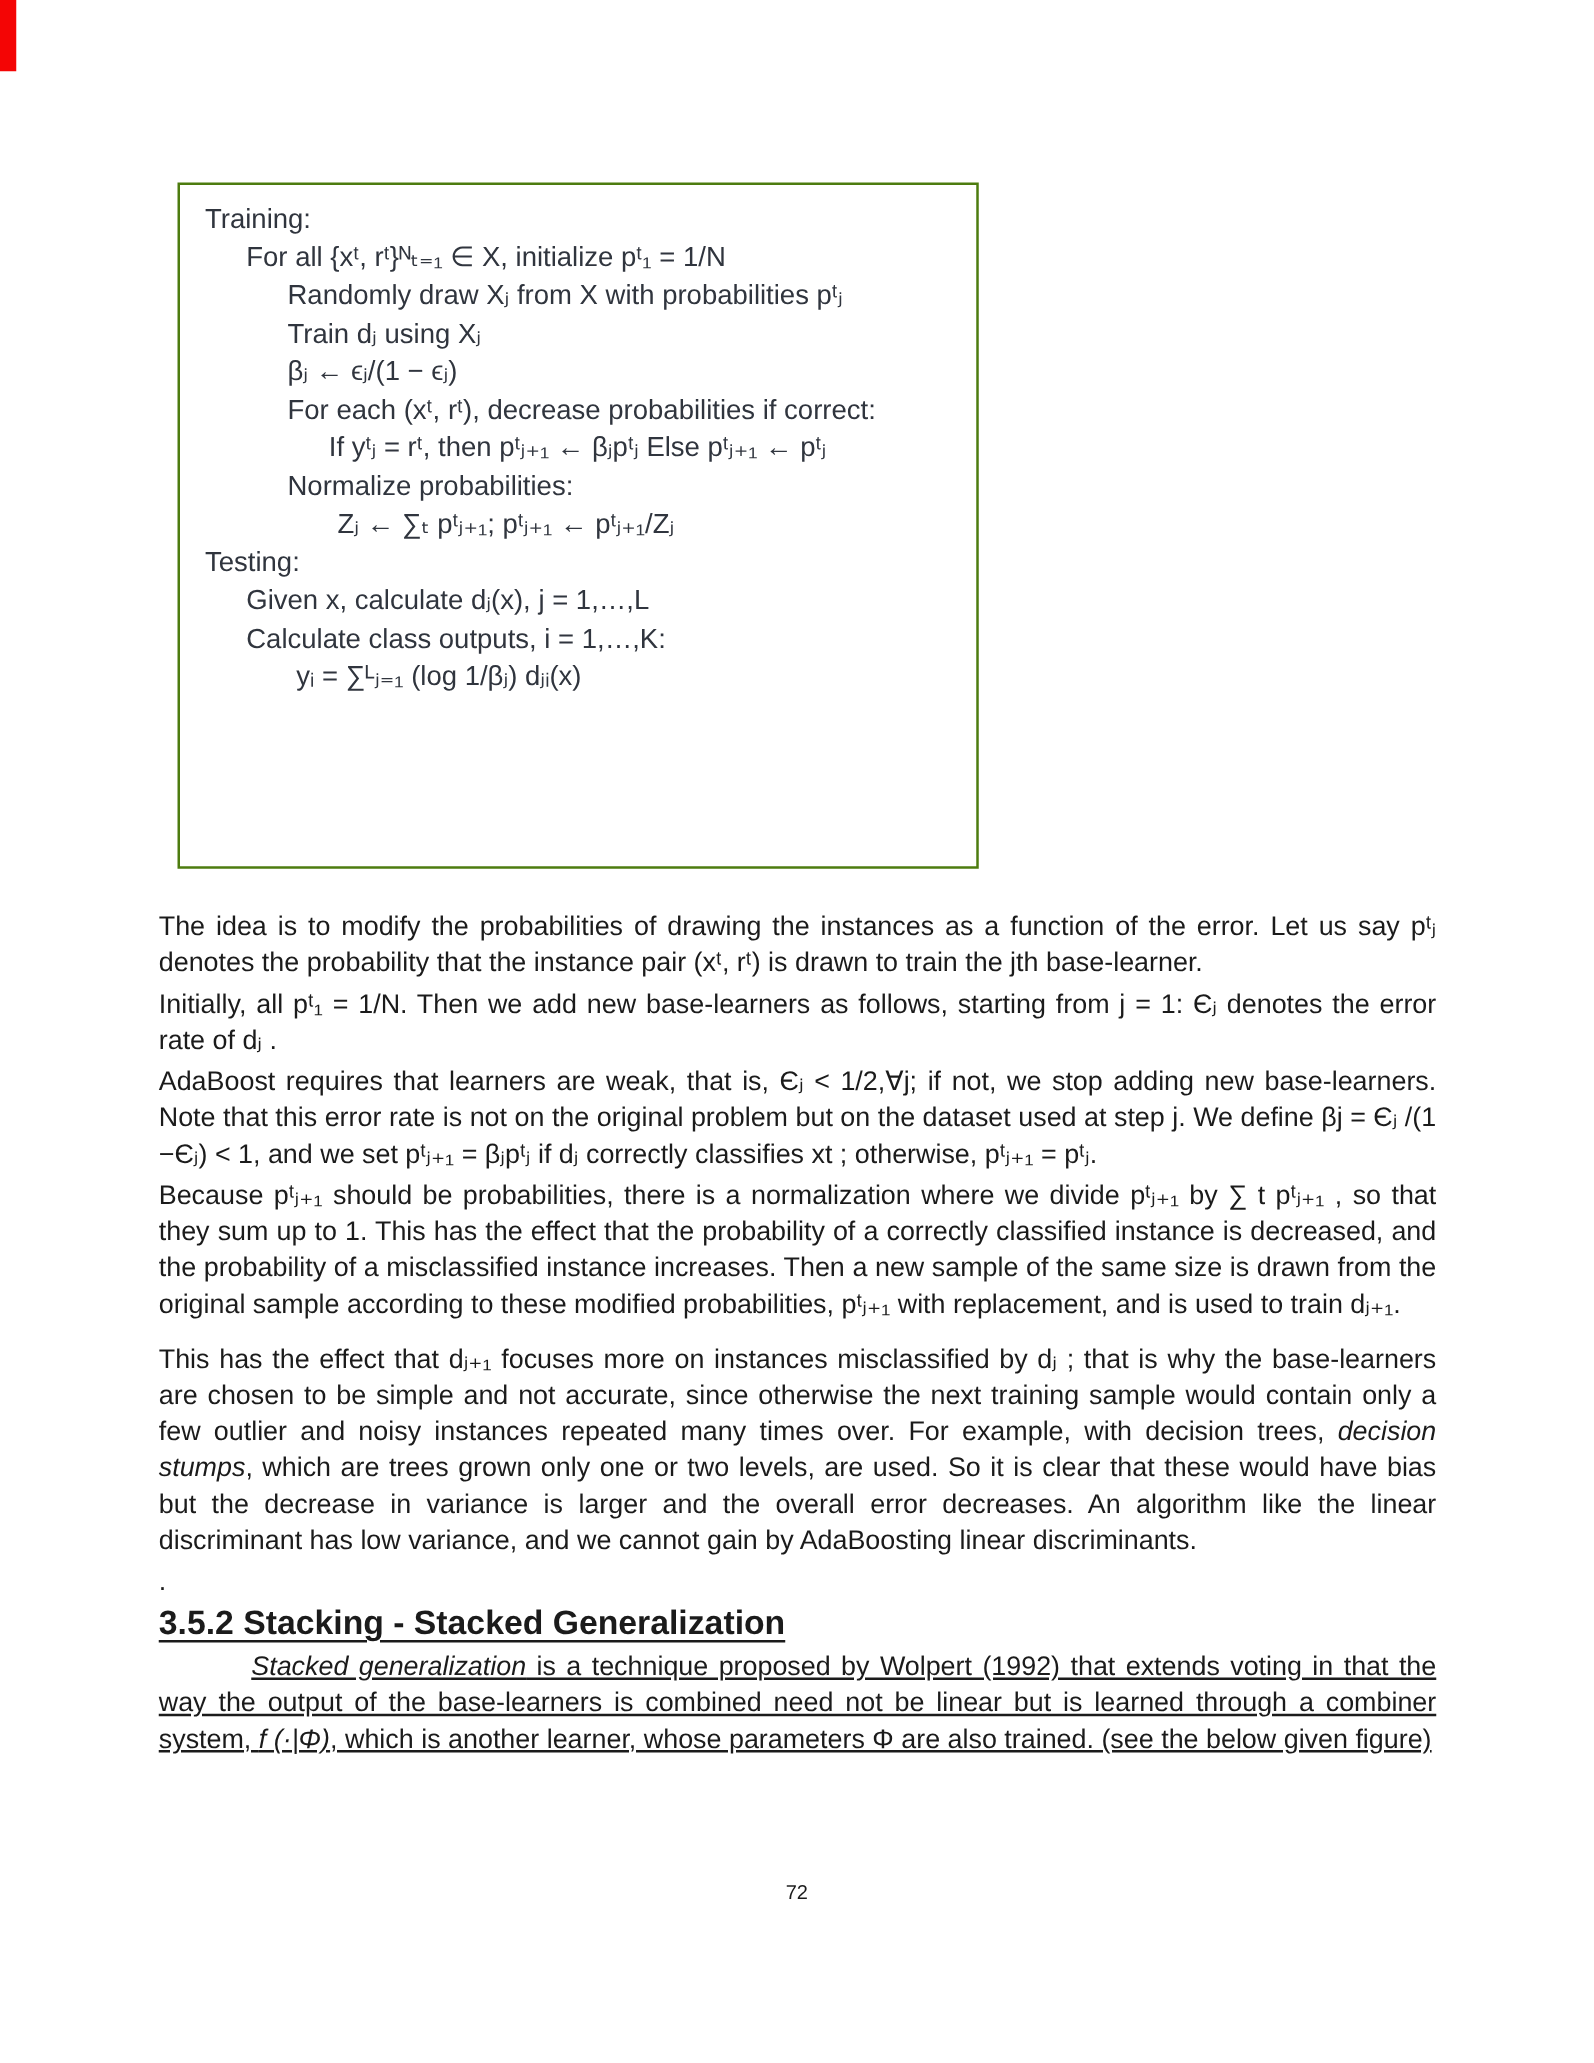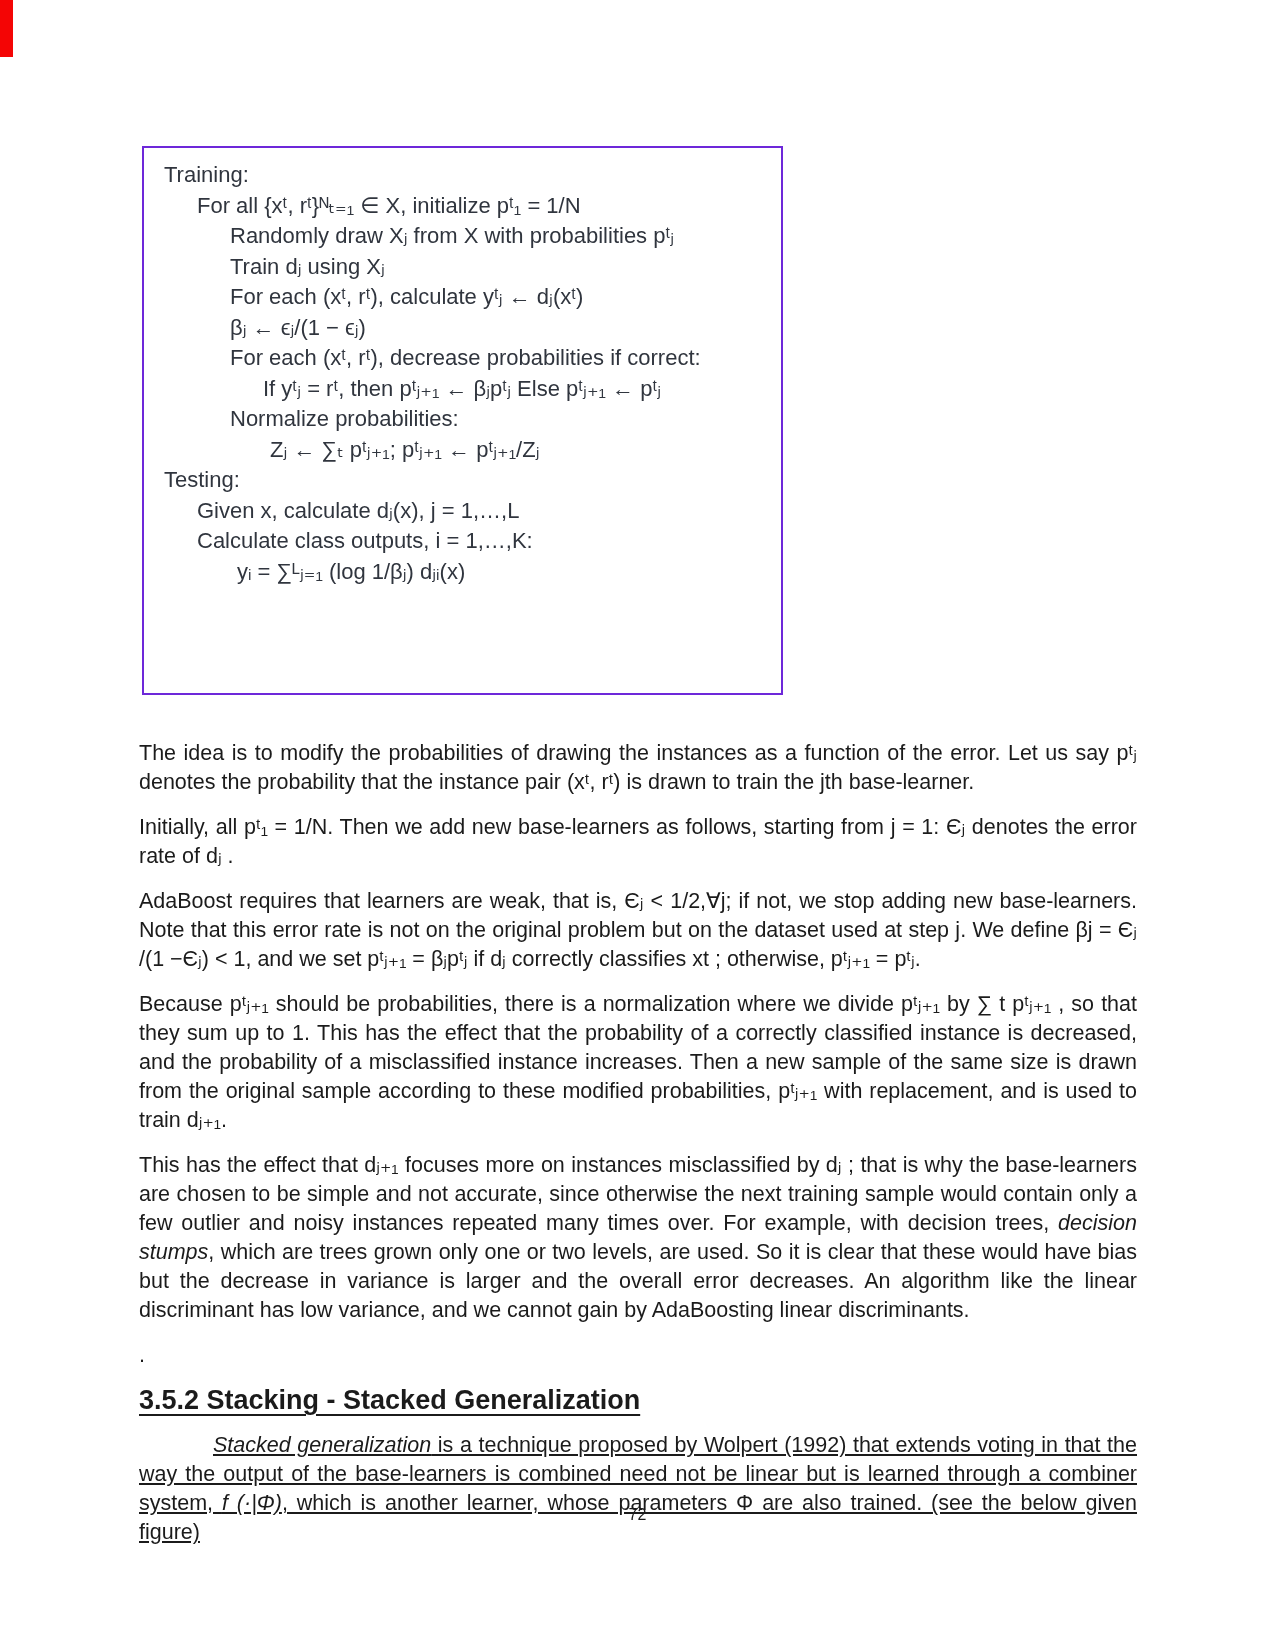--- a/index.html
+++ b/index.html
@@ -24,21 +24,21 @@
     height: 57px;
     background: #f40505;
   }
   .algo-box {
     position: absolute;
     left: 142px;
     top: 146px;
     width: 641px;
     height: 549px;
     box-sizing: border-box;
-    border: 2px solid #6d28d9;
+    border: 2px solid #4d7c0f;
     padding: 12px 8px 0 20px;
     font-size: 22px;
     line-height: 30.5px;
     color: #30353e;
     white-space: nowrap;
   }
   .algo-line { white-space: nowrap; }
   .i0 { padding-left: 0; }
   .i1 { padding-left: 33px; }
   .i2 { padding-left: 66px; }
@@ -47,21 +47,21 @@
   .iy { padding-left: 73px; }
   .body-text {
     position: absolute;
     left: 123px;
     top: 723px;
     width: 1030px;
     font-size: 21.5px;
     line-height: 29px;
     text-align: justify;
   }
-  .body-text p { margin: 16px; }
+  .body-text p { margin: 4px; }
   .gap-top { margin-top: 15px !important; }
   .it { font-style: italic; }
   .stray-period { margin-top: 0; }
   .section-heading {
     font-weight: bold;
     font-size: 27px;
     text-align: left;
     text-decoration: underline;
     text-decoration-thickness: 2px;
     text-underline-offset: 5px;
@@ -87,21 +87,20 @@
 
 <div class="page">
 
   <div class="red-marker"></div>
 
   <div class="algo-box">
     <div class="algo-line i0">Training:</div>
     <div class="algo-line i1">For all {xᵗ, rᵗ}ᴺₜ₌₁ ∈ X, initialize pᵗ₁ = 1/N</div>
     <div class="algo-line i2">Randomly draw Xⱼ from X with probabilities pᵗⱼ</div>
     <div class="algo-line i2">Train dⱼ using Xⱼ</div>
-    <div class="algo-line i2">For each (xᵗ, rᵗ), calculate yᵗⱼ ← dⱼ(xᵗ)</div>
     <div class="algo-line i2">βⱼ ← ϵⱼ/(1 − ϵⱼ)</div>
     <div class="algo-line i2">For each (xᵗ, rᵗ), decrease probabilities if correct:</div>
     <div class="algo-line i3">If yᵗⱼ = rᵗ, then pᵗⱼ₊₁ ← βⱼpᵗⱼ Else pᵗⱼ₊₁ ← pᵗⱼ</div>
     <div class="algo-line i2">Normalize probabilities:</div>
     <div class="algo-line iz">Zⱼ ← ∑ₜ pᵗⱼ₊₁;   pᵗⱼ₊₁ ← pᵗⱼ₊₁/Zⱼ</div>
     <div class="algo-line i0">Testing:</div>
     <div class="algo-line i1">Given x, calculate dⱼ(x), j = 1,…,L</div>
     <div class="algo-line i1">Calculate class outputs, i = 1,…,K:</div>
     <div class="algo-line iy">yᵢ = ∑ᴸⱼ₌₁ (log 1/βⱼ) dⱼᵢ(x)</div>
   </div>

